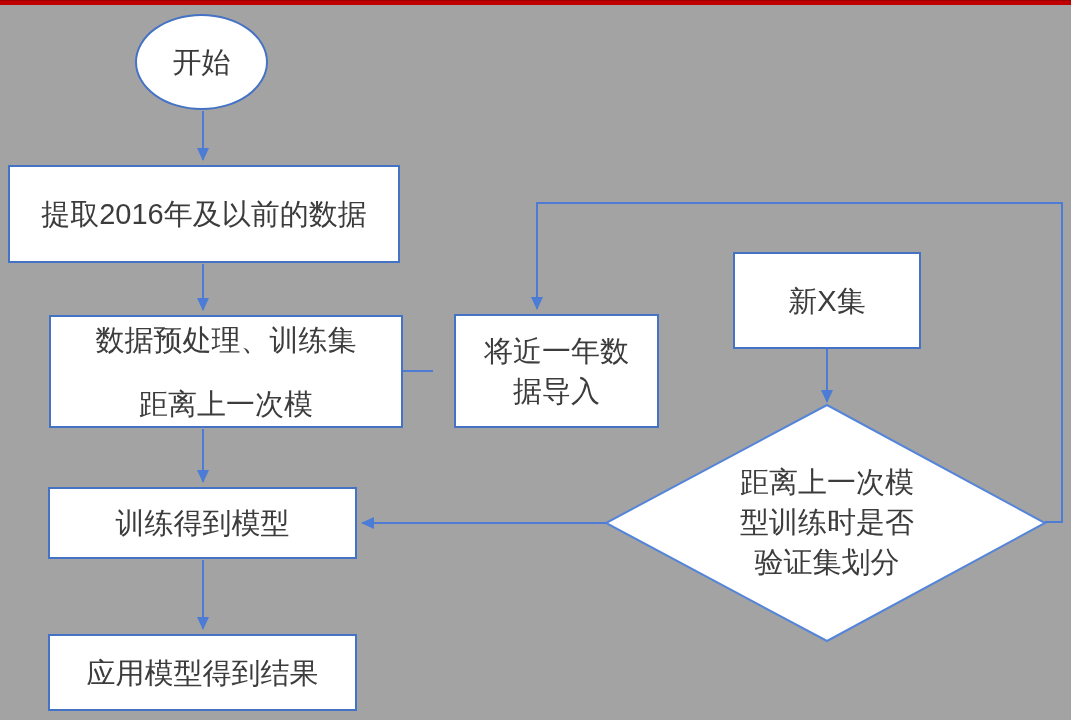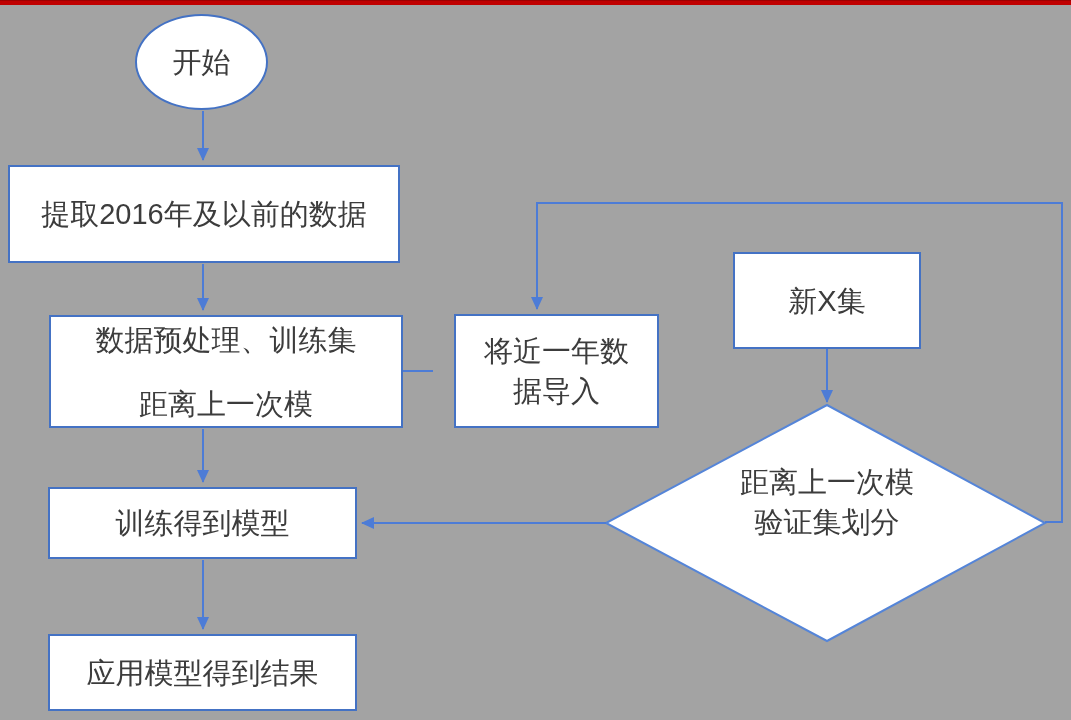--- a/index.html
+++ b/index.html
@@ -128,16 +128,17 @@
     <span>将近一年数</span>
     <span>据导入</span>
   </div>
 
   <div class="node n-newx">
     <span>新X集</span>
   </div>
 
   <div class="diamond-label n-decision">
     <span>距离上一次模</span>
+    <span>型训练时是否</span>
     <span>验证集划分</span>
   </div>
 
 </div>
 
 </body></html>

